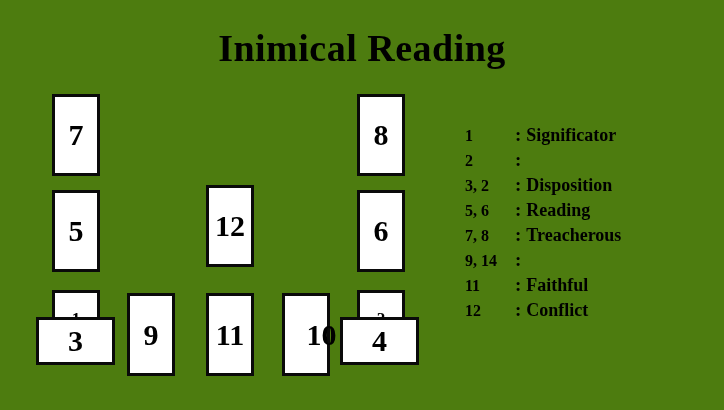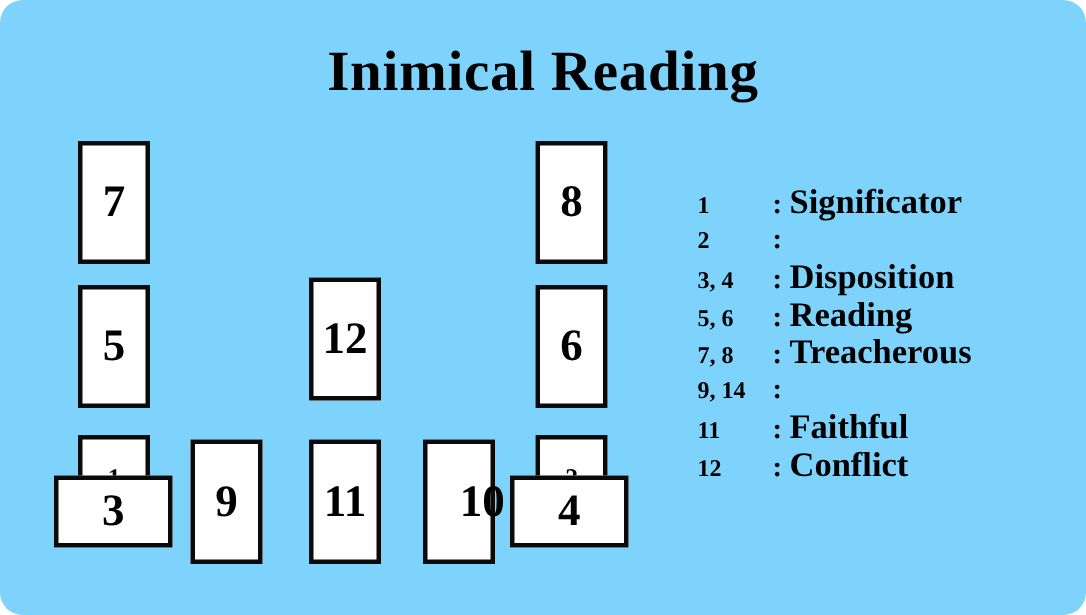--- a/index.html
+++ b/index.html
@@ -11,22 +11,21 @@
     height: 410px;
     background: #ffffff;
     font-family: "Liberation Serif", "DejaVu Serif", serif;
     color: #000000;
     overflow: hidden;
   }
   #page {
     position: relative;
     width: 724px;
     height: 410px;
-    background: #7dd3fc;
-    border-radius: 15px;
+    background: #4d7c0f;
   }
   
   #title {
     position: absolute;
     left: 0;
     top: 26px;
     width: 724px;
     text-align: center;
     font-size: 38px;
     font-weight: 700;
@@ -107,21 +106,21 @@
     text-align: left;
   }
   .legend-sep {
     flex: 0 0 auto;
     font-size: 19px;
     font-weight: 700;
     padding-right: 5px;
   }
   .legend-label {
     flex: 1 1 auto;
-    font-size: 23px;
+    font-size: 18px;
     font-weight: 700;
     text-align: left;
   }
 </style>
 </head>
 <body>
 
 <div id="page">
 
   <div id="title">Inimical Reading</div>
@@ -185,21 +184,21 @@
       <span class="legend-sep">:</span>
       <span class="legend-label">Significator</span>
     </div>
 
     <div class="legend-row">
       <span class="legend-keys">2</span>
       <span class="legend-sep">:</span>
     </div>
 
     <div class="legend-row">
-      <span class="legend-keys">3, 4</span>
+      <span class="legend-keys">3, 2</span>
       <span class="legend-sep">:</span>
       <span class="legend-label">Disposition</span>
     </div>
 
     <div class="legend-row">
       <span class="legend-keys">5, 6</span>
       <span class="legend-sep">:</span>
       <span class="legend-label">Reading</span>
     </div>
 

